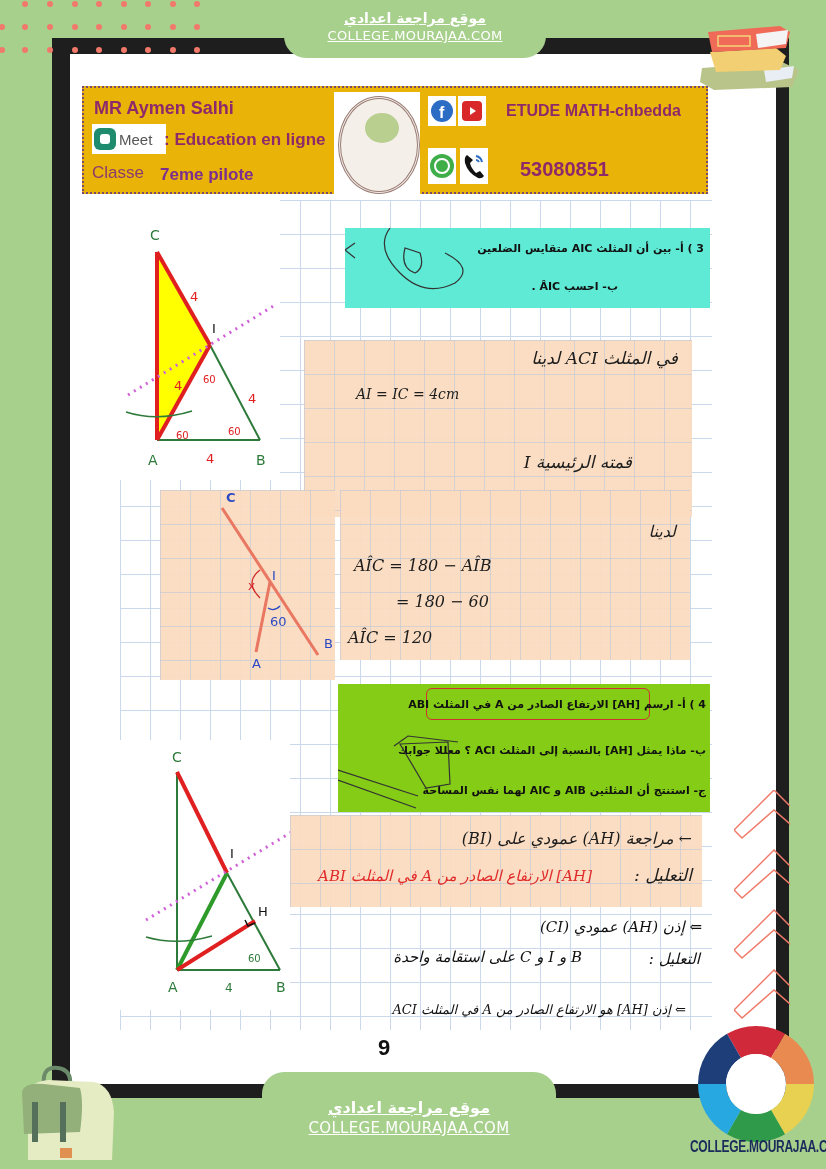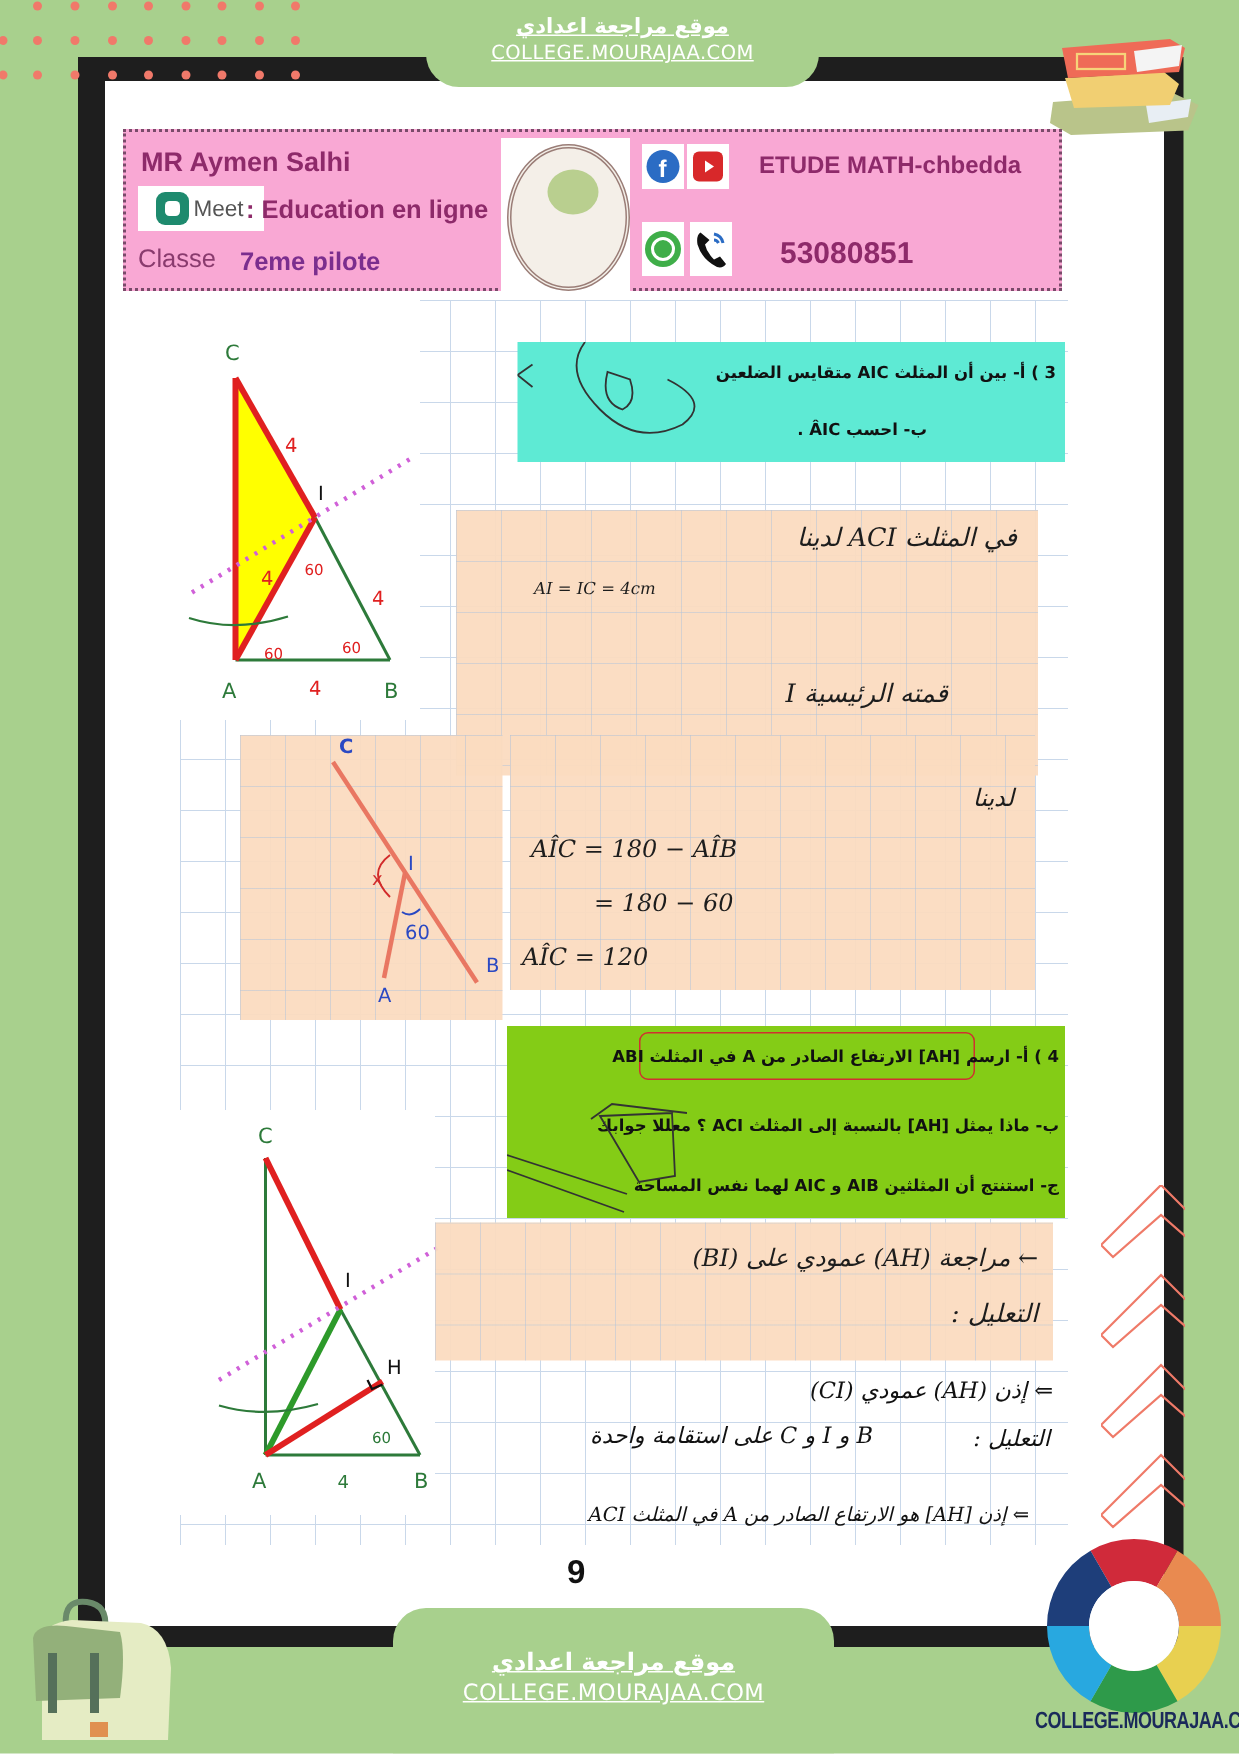--- a/index.html
+++ b/index.html
@@ -2,23 +2,23 @@
 <html><head>
 <meta charset="utf-8">
 <style>
   html,body{margin:0;padding:0;}
   body{width:826px;height:1169px;position:relative;overflow:hidden;background:#a8d08d;font-family:"DejaVu Sans",sans-serif;}
   .dots{position:absolute;left:0;top:0;width:200px;height:55px;}
   .dot{position:absolute;width:6px;height:6px;border-radius:50%;background:#f0796a;}
   .frame-dark{position:absolute;left:52px;top:38px;width:737px;height:1060px;background:#1e1e1e;}
   .frame-white{position:absolute;left:70px;top:54px;width:706px;height:1030px;background:#fff;}
   .page{position:absolute;left:80px;top:85px;width:632px;height:985px;background:#fff;}
-  .banner{position:absolute;left:82px;top:86px;width:626px;height:108px;background:#f9a8d4;border:2px dotted #7a4a6a;box-sizing:border-box;}
+  .banner{position:absolute;left:82px;top:86px;width:626px;height:108px;background:#eab308;border:2px dotted #7a4a6a;box-sizing:border-box;}
   .b-text{position:absolute;font-family:"Liberation Sans",sans-serif;font-weight:bold;color:#8e2a6a;white-space:nowrap;}
-  .meet-box{position:absolute;left:8px;top:36px;width:72px;height:30px;background:#fff;display:flex;align-items:center;gap:3px;padding-left:12px;}
+  .meet-box{position:absolute;left:8px;top:36px;width:72px;height:30px;background:#fff;display:flex;align-items:center;gap:3px;padding-left:2px;}
   .meet-ic{width:22px;height:22px;border-radius:6px;background:#1e8a6e;position:relative;}
   .meet-ic::after{content:"";position:absolute;left:6px;top:6px;width:10px;height:10px;border-radius:3px;background:#fff;}
   .logo{position:absolute;left:250px;top:4px;width:86px;height:104px;background:#fff;}
   .logo-circ{position:absolute;left:4px;top:4px;width:76px;height:92px;border:3px double #9a7d77;border-radius:50%;background:#f4efe8;}
   .logo-tree{position:absolute;left:24px;top:14px;width:34px;height:30px;border-radius:50%;background:#b9cf8f;}
   .soc{position:absolute;width:28px;height:30px;background:#fff;display:flex;align-items:center;justify-content:center;}
   .grid{position:absolute;left:120px;top:200px;width:592px;height:830px;
     background-image:linear-gradient(#c9d8ea 1px,transparent 1px),linear-gradient(90deg,#c9d8ea 1px,transparent 1px);
     background-size:30px 34px;}
   .peach{position:absolute;background:#fbdcc0;opacity:0.95;
@@ -158,21 +158,21 @@
   <text x="54" y="175" fill="#e02020" font-size="13">4</text>
   <text x="128" y="188" fill="#e02020" font-size="13">4</text>
   <text x="86" y="248" fill="#e02020" font-size="13">4</text>
   <text x="83" y="168" fill="#e02020" font-size="10">60</text>
   <text x="56" y="224" fill="#e02020" font-size="10">60</text>
   <text x="108" y="220" fill="#e02020" font-size="10">60</text>
 </svg>
 
 <div class="peach" style="left:304px;top:340px;width:388px;height:177px;">
   <div class="hw" style="right:14px;top:8px;font-size:17px;direction:rtl;">في المثلث ACI لدينا</div>
-  <div class="hw" style="left:52px;top:46px;font-size:11px;">AI = IC = 4cm</div>
+  <div class="hw" style="left:52px;top:46px;font-size:14px;">AI = IC = 4cm</div>
   <div class="hw" style="right:60px;top:112px;font-size:17px;direction:rtl;">قمته الرئيسية I</div>
 </div>
 
 <div class="peach" style="left:160px;top:490px;width:175px;height:190px;">
   <svg width="175" height="190">
     <line x1="62" y1="18" x2="158" y2="165" stroke="#e8705a" stroke-width="3"></line>
     <line x1="110" y1="92" x2="96" y2="162" stroke="#e8705a" stroke-width="3"></line>
     <path d="M100 80 Q84 92 100 108" stroke="#d02020" stroke-width="1.3" fill="none"></path>
     <path d="M108 118 Q114 122 120 116" stroke="#2040c0" stroke-width="1.3" fill="none"></path>
     <text x="66" y="12" fill="#2040c0" font-size="13" font-weight="bold">C</text>
@@ -216,20 +216,21 @@
   <text x="128" y="176" fill="#111" font-size="13">H</text>
   <text x="38" y="252" fill="#2d7a3a" font-size="14">A</text>
   <text x="95" y="252" fill="#2d7a3a" font-size="12">4</text>
   <text x="146" y="252" fill="#2d7a3a" font-size="14">B</text>
   <text x="118" y="222" fill="#2d7a3a" font-size="10">60</text>
 </svg>
 
 <div class="peach" style="left:290px;top:815px;width:412px;height:92px;">
   <div class="hw" style="right:10px;top:14px;font-size:16px;direction:rtl;">← مراجعة   (AH) عمودي على (BI)</div>
   <div class="hw" style="right:10px;top:50px;font-size:17px;direction:rtl;">التعليل :</div>
+  <div class="hw red" style="right:110px;top:52px;font-size:15px;direction:rtl;">[AH] الارتفاع الصادر من A في المثلث ABI</div>
 </div>
 
 <div class="hw" style="right:124px;top:918px;font-size:15px;direction:rtl;">⇐ إذن   (AH) عمودي (CI)</div>
 <div class="hw" style="right:126px;top:950px;font-size:15px;direction:rtl;">التعليل :</div>
 <div class="hw" style="right:244px;top:948px;font-size:15px;direction:rtl;">B و I و C على استقامة واحدة</div>
 <div class="hw" style="right:140px;top:1002px;font-size:13px;direction:rtl;margin-left:44px;">⇐ إذن [AH] هو الارتفاع الصادر من A في المثلث ACI</div>
 
 <div class="page-num">9</div>
 
 <svg class="chev" style="top:790px" height="240">

